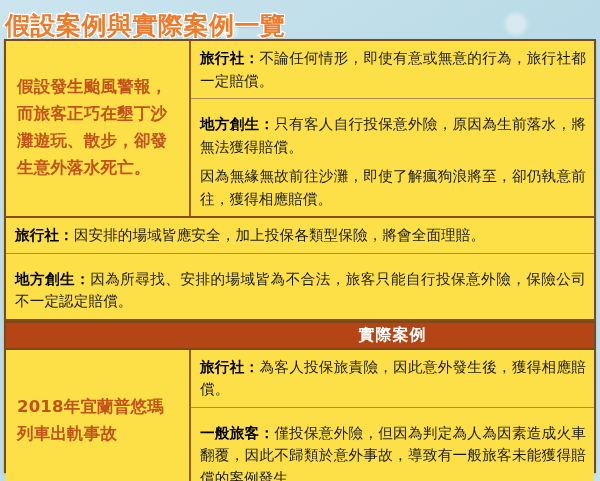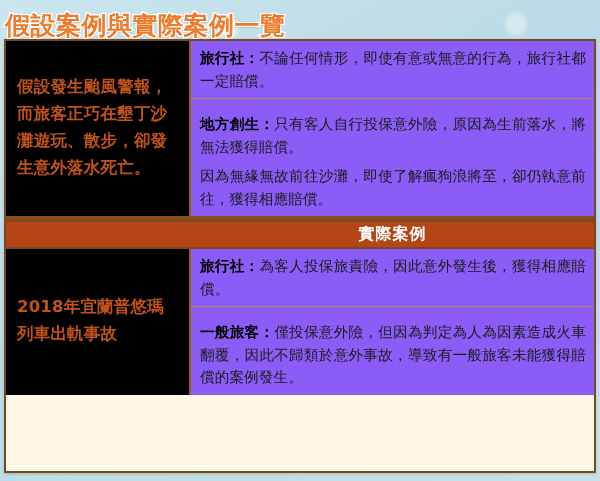--- a/index.html
+++ b/index.html
@@ -85,38 +85,38 @@
     box-sizing: border-box;
     border-bottom: 2px solid #8a4a1c;
   }
   .main-row.last {
     border-bottom: none;
   }
   .cell-left {
     width: 185px;
     min-width: 185px;
     box-sizing: border-box;
-    background: #000000;
+    background: #fde047;
     border-right: 2px solid #9a5a22;
     display: flex;
     align-items: center;
     padding: 2px 9px 6px 11px;
   }
   .cell-left-text {
     font-family: "DejaVu Sans", "Liberation Sans", sans-serif;
     font-weight: bold;
     font-size: 16.5px;
     line-height: 27px;
     color: #c1531a;
     letter-spacing: 0.2px;
   }
   .cell-right {
     flex: 1;
     box-sizing: border-box;
-    background: #8b5cf6;
+    background: #fde047;
     display: flex;
     flex-direction: column;
   }
   .sub-cell {
     box-sizing: border-box;
     padding: 6px 8px 6px 9px;
     border-bottom: 1px solid #b08a54;
     flex: 1;
     display: flex;
     flex-direction: column;
@@ -191,20 +191,30 @@
             </div>
             <div class="para">
               <span>因為無緣無故前往沙灘，即使了解瘋狗浪將至，卻仍執意前往，獲得相應賠償。</span>
             </div>
           </div>
         </div>
       </div>
 
       <div class="main-row">
         <div class="cell-right">
+          <div class="sub-cell">
+            <div class="para">
+              <span class="lbl">旅行社：</span><span>因安排的場域皆應安全，加上投保各類型保險，將會全面理賠。</span>
+            </div>
+          </div>
+          <div class="sub-cell last">
+            <div class="para">
+              <span class="lbl">地方創生：</span><span>因為所尋找、安排的場域皆為不合法，旅客只能自行投保意外險，保險公司不一定認定賠償。</span>
+            </div>
+          </div>
         </div>
       </div>
 
       <div id="section-band">
         <div id="section-band-label">實際案例</div>
       </div>
 
       <div class="main-row last">
         <div class="cell-left">
           <div class="cell-left-text">2018年宜蘭普悠瑪列車出軌事故</div>

